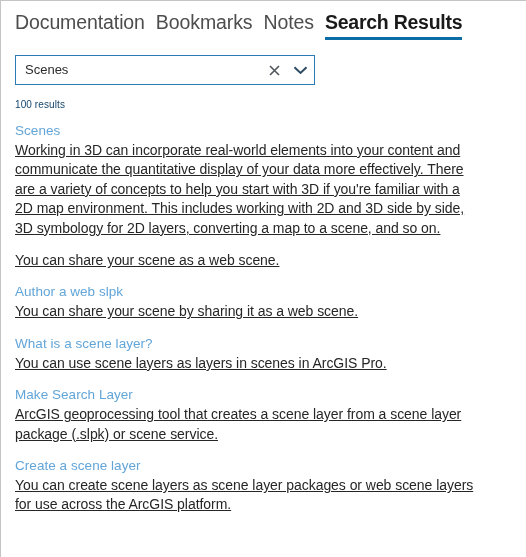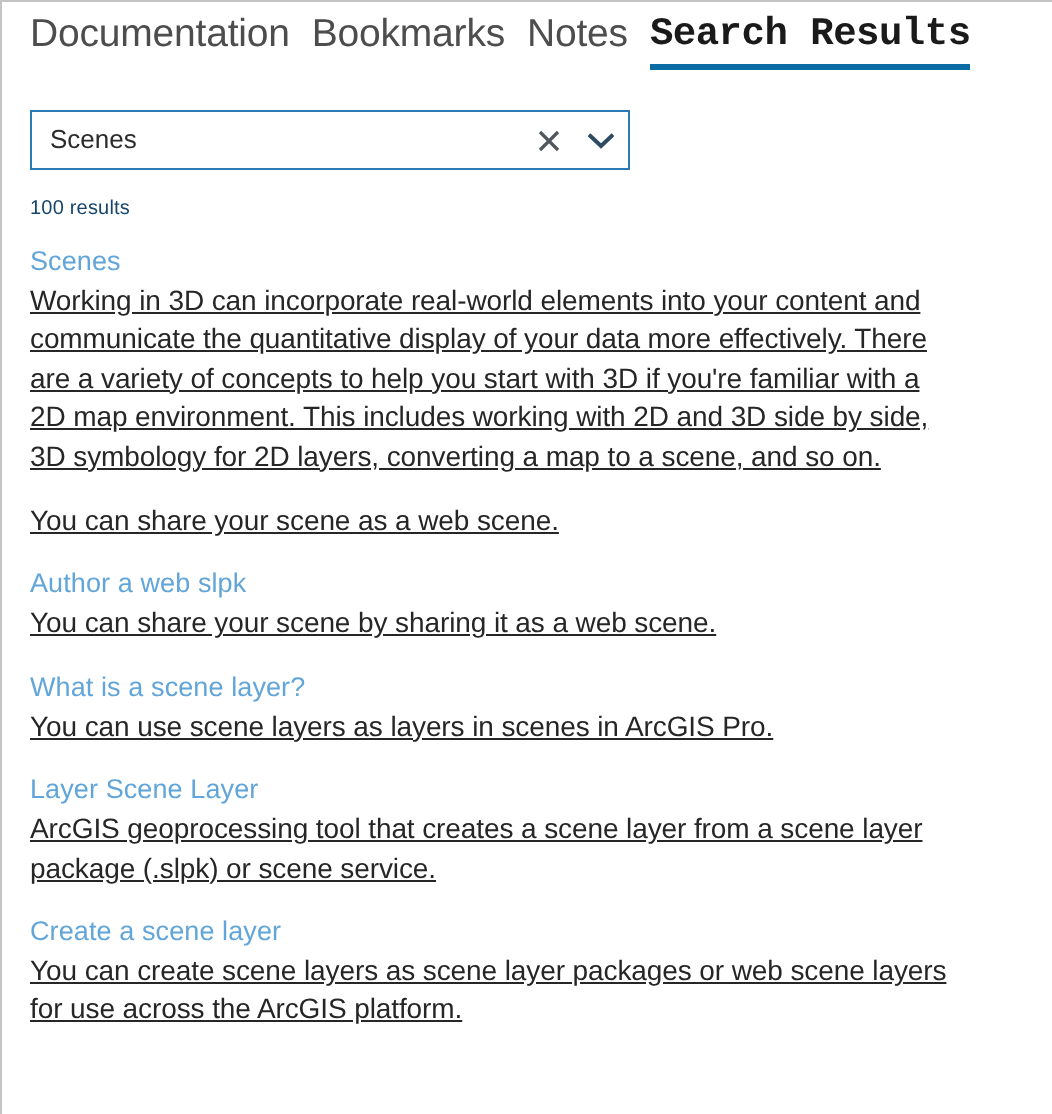--- a/index.html
+++ b/index.html
@@ -20,41 +20,40 @@
     height: 557px;
     box-sizing: border-box;
     background: #ffffff;
     border-top: 1px solid #c4c4c4;
     border-left: 1px solid #c4c4c4;
   }
 
   
   .tabstrip {
     display: flex;
-    align-items: center;
+    align-items: flex-end;
     padding: 0 0 0 14px;
     height: 42px;
     box-sizing: border-box;
   }
   .tab {
     position: relative;
     font-size: 19.5px;
     line-height: 23px;
     color: #4d4d4d;
     padding: 0 0 9px 0;
     margin-right: 11px;
     white-space: nowrap;
     cursor: default;
     letter-spacing: -0.1px;
   }
   .tab.active {
     color: #1a1a1a;
     font-weight: bold;
     letter-spacing: -0.25px;
-    font-family: Liberation Mono, monospace;
   }
   .tab.active::after {
     content: "";
     position: absolute;
     left: 0;
     right: 0;
     bottom: 3px;
     height: 3px;
     background: #0c6ca5;
   }
@@ -171,21 +170,21 @@
       <a class="result-title">Author a web slpk</a>
       <div class="result-snippet">You can share your scene by sharing it as a web scene.</div>
     </div>
 
     <div class="result">
       <a class="result-title">What is a scene layer?</a>
       <div class="result-snippet">You can use scene layers as layers in scenes in ArcGIS Pro.</div>
     </div>
 
     <div class="result">
-      <a class="result-title">Layer Scene Layer</a>
+      <a class="result-title">Make Search Layer</a>
       <div class="result-snippet">ArcGIS geoprocessing tool that creates a scene layer from a scene layer package (.slpk) or scene service.</div>
     </div>
 
     <div class="result">
       <a class="result-title">Create a scene layer</a>
       <div class="result-snippet">You can create scene layers as scene layer packages or web scene layers for use across the ArcGIS platform.</div>
     </div>
   </div>
 
 </div>

